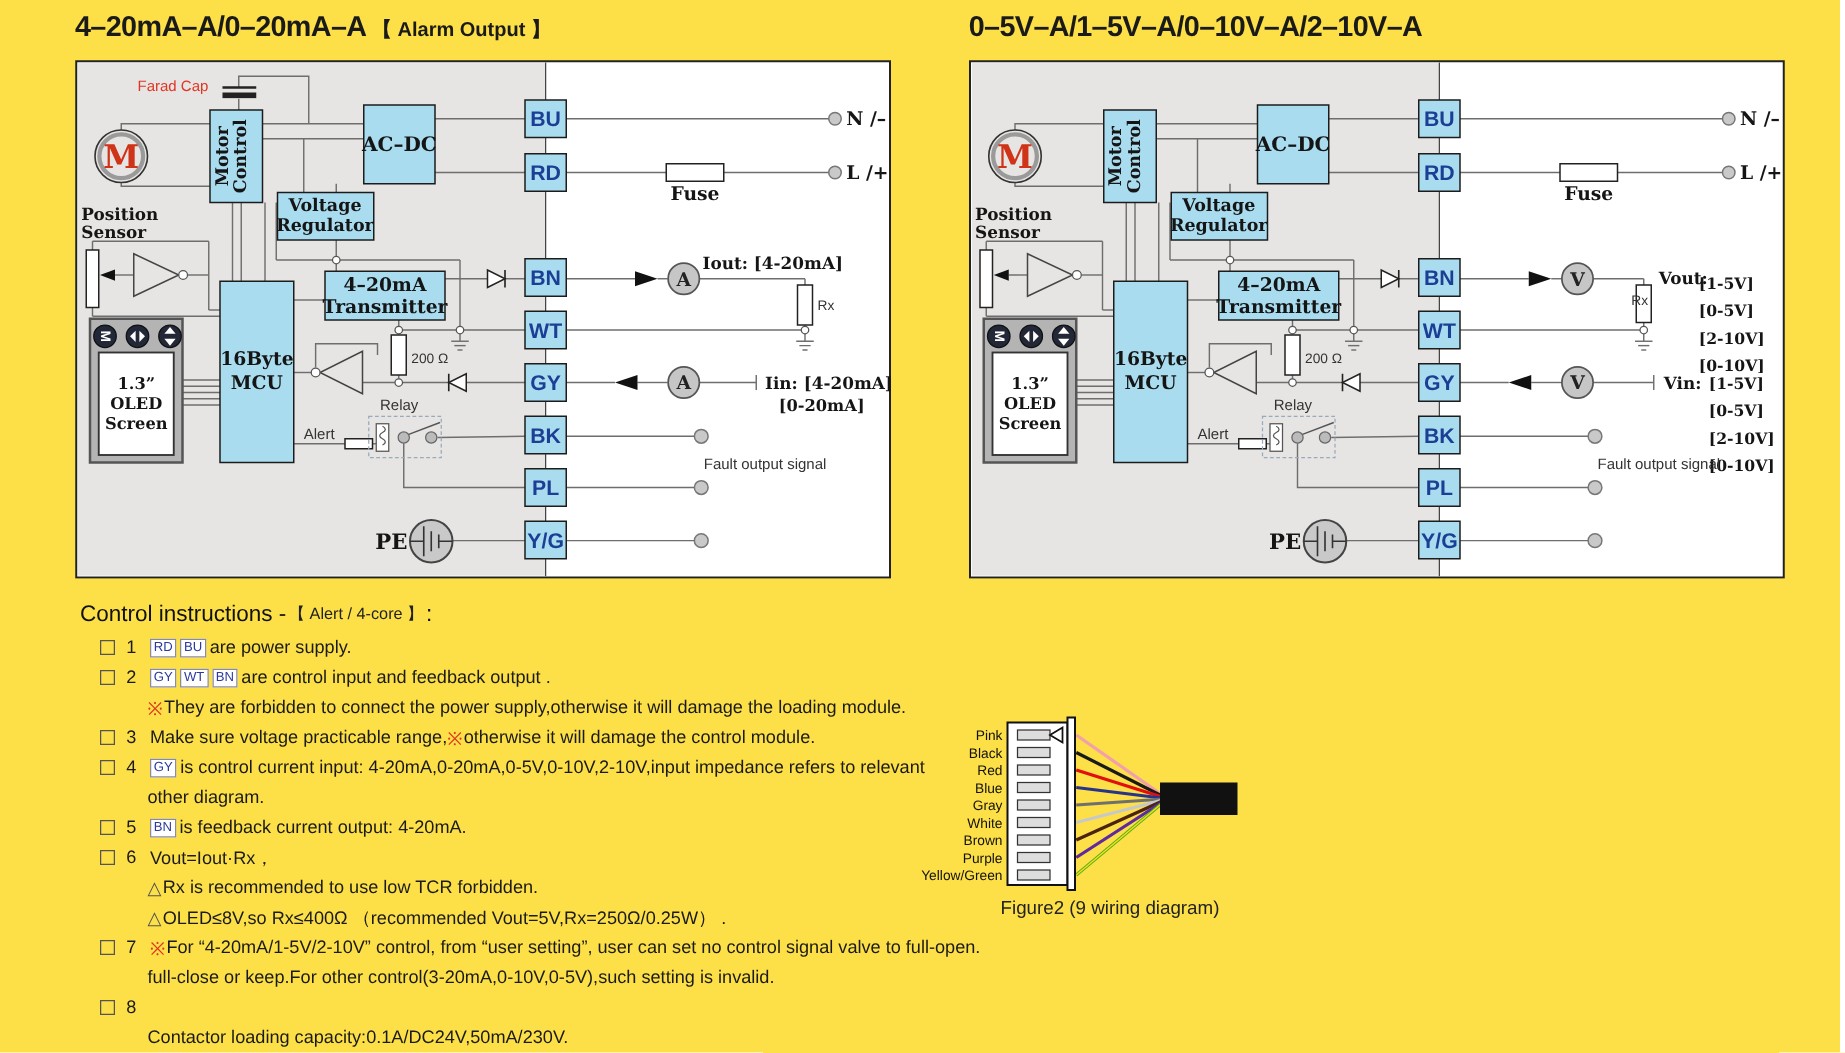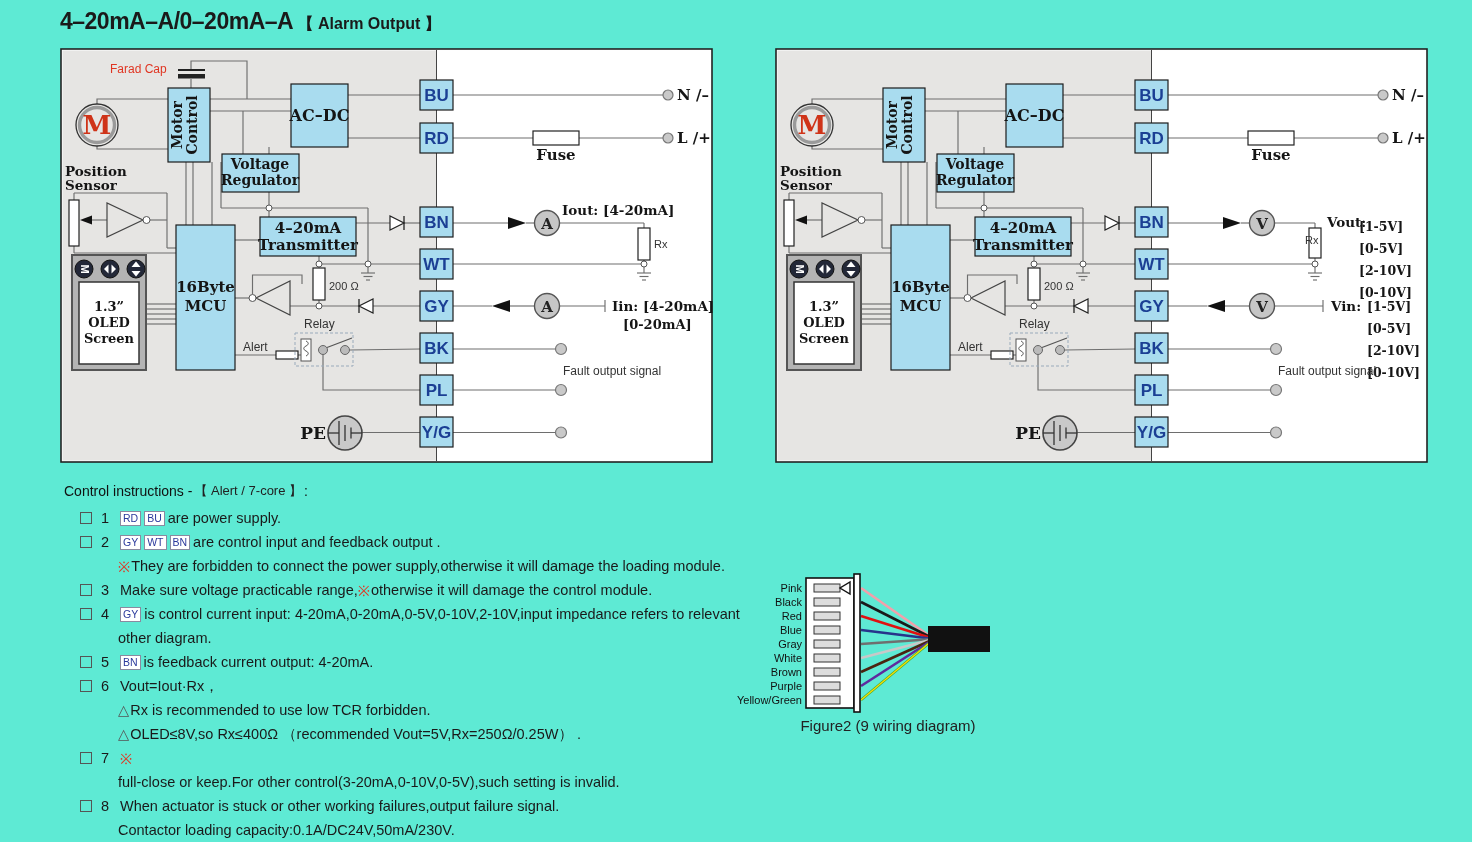--- a/index.html
+++ b/index.html
@@ -1,16 +1,16 @@
 <!DOCTYPE html>
 <html><head>
 <meta charset="utf-8">
 <style>
   html,body{margin:0;padding:0;background:#fff;}
-  #page{position:relative;width:1472px;height:842px;background:#5eead4;overflow:hidden;
+  #page{position:relative;width:1472px;height:842px;background:#fde047;overflow:hidden;
         font-family:"Liberation Sans",sans-serif;color:#1a1a1a;}
   .title{position:absolute;top:8px;white-space:nowrap;}
   .title .big{font-size:23px;font-weight:bold;letter-spacing:-.5px;}
   .title .brk{font-size:16px;font-weight:bold;}
   .dg{position:absolute;top:48px;width:653px;height:415px;}
   
   .dgborder{fill:#fff;stroke:#222;stroke-width:1.6;}
   .dgbg{fill:#e6e5e3;}
   .divider{stroke:#444;stroke-width:1;}
   .w line,.w polyline{stroke:#6e6e6e;stroke-width:1.15;fill:none;}
@@ -27,21 +27,21 @@
   .slbl{font-family:"Liberation Sans",sans-serif;fill:#333;text-anchor:start;}
   .ttxt{font-family:"Liberation Sans",sans-serif;font-weight:bold;fill:#1b3f94;font-size:17px;text-anchor:middle;}
   .redt{fill:#e03522;font-family:"Liberation Sans",sans-serif;font-size:12px;text-anchor:start;}
   .motorm{font-family:"DejaVu Serif","Liberation Serif",serif;font-weight:bold;fill:#cf3318;font-size:26px;text-anchor:middle;}
   .mletter{font-family:"DejaVu Serif","Liberation Serif",serif;font-weight:bold;fill:#222;font-size:15px;text-anchor:middle;}
   .oledbtn{fill:#232838;stroke:#111;stroke-width:1;}
   .bglyph{fill:#fff;stroke:none;}
   
   #instr{position:absolute;left:64px;top:476px;width:700px;}
   #instr .hline{height:30px;display:flex;align-items:center;white-space:nowrap;}
-  .hmain{font-size:14px;color:#111;}
+  .hmain{font-size:18px;color:#111;}
   .hbrk{font-size:13px;color:#222;margin:0 2px;}
   .iline{height:24px;display:flex;align-items:center;padding-left:16px;white-space:nowrap;font-size:14.5px;}
   .iline.sub{padding-left:54px;}
   .cb{width:10px;height:10px;border:1.2px solid #555;display:inline-block;margin-right:9px;flex:none;}
   .num{width:19px;flex:none;}
   .content{display:flex;align-items:center;}
   .chip{display:inline-block;border:1px solid #8a8aa0;color:#2b3a9c;background:#fff;
         font-size:10.5px;line-height:13px;padding:0 2px;margin-right:3px;}
   .mark{color:#e03522;margin-right:1px;}
   .tri{color:#555;margin-right:1px;}
@@ -53,20 +53,23 @@
   .fcap{font-family:"Liberation Sans",sans-serif;font-size:15px;fill:#222;text-anchor:middle;}
 </style>
 </head>
 <body>
 
 <div id="page">
 
   <div class="title" style="left:60px;">
     <span class="big">4–20mA–A/0–20mA–A</span>
     <span class="brk">【 Alarm Output 】</span>
+  </div>
+  <div class="title" style="left:775px;">
+    <span class="big">0–5V–A/1–5V–A/0–10V–A/2–10V–A</span>
   </div>
 
   <svg class="dg" style="left:60px;" viewBox="0 0 653 415">
     <rect class="dgborder" x="1" y="1" width="651" height="413"></rect>
     <rect class="dgbg" x="2.5" y="2.5" width="374" height="410"></rect>
     <line class="divider" x1="376.5" y1="2" x2="376.5" y2="413"></line>
     <g class="w">
       <polyline points="37,56 37,51 108,51"></polyline>
       <polyline points="37,98 37,101 108,101"></polyline>
       <line x1="150" y1="51" x2="231" y2="51"></line>
@@ -422,21 +425,21 @@
       <rect class="box" x="360" y="327" width="33" height="30"></rect>
         <text class="ttxt" x="376.5" y="348">PL</text>
       <rect class="box" x="360" y="369" width="33" height="30"></rect>
         <text class="ttxt" x="376.5" y="390">Y/G</text>
     </g>
   </svg>
 
   <div id="instr">
     <div class="hline">
       <span class="hmain">Control instructions -</span>
-      <span class="hbrk">【 Alert / 7-core 】</span>
+      <span class="hbrk">【 Alert / 4-core 】</span>
       <span class="hmain">:</span>
     </div>
     <div>
         <div class="iline">
           <span class="cb"></span>
           <span class="num">1</span>
           <span class="content">
             <span class="chip">RD</span>
             <span class="chip">BU</span>
             <span>are power supply.</span>
@@ -497,31 +500,29 @@
         </div>
         <div class="iline sub">
           <span class="tri">△</span>
           <span>OLED≤8V,so Rx≤400Ω （recommended Vout=5V,Rx=250Ω/0.25W） .</span>
         </div>
         <div class="iline">
           <span class="cb"></span>
           <span class="num">7</span>
           <span class="content">
             <span class="mark">※</span>
+            <span>For “4-20mA/1-5V/2-10V” control, from “user setting”, user can set no  control signal valve to full-open.</span>
           </span>
         </div>
         <div class="iline sub">
           <span>full-close or keep.For other control(3-20mA,0-10V,0-5V),such setting is invalid.</span>
         </div>
         <div class="iline">
           <span class="cb"></span>
           <span class="num">8</span>
-          <span class="content">
-            <span>When actuator is stuck or other working failures,output failure signal.</span>
-          </span>
         </div>
         <div class="iline sub">
           <span>Contactor loading capacity:0.1A/DC24V,50mA/230V.</span>
         </div>
       </div>
   </div>
 
   <svg id="fig2" viewBox="0 0 270 168">
     <g>
         <text x="74" y="22" class="flbl" text-anchor="end">Pink</text>

